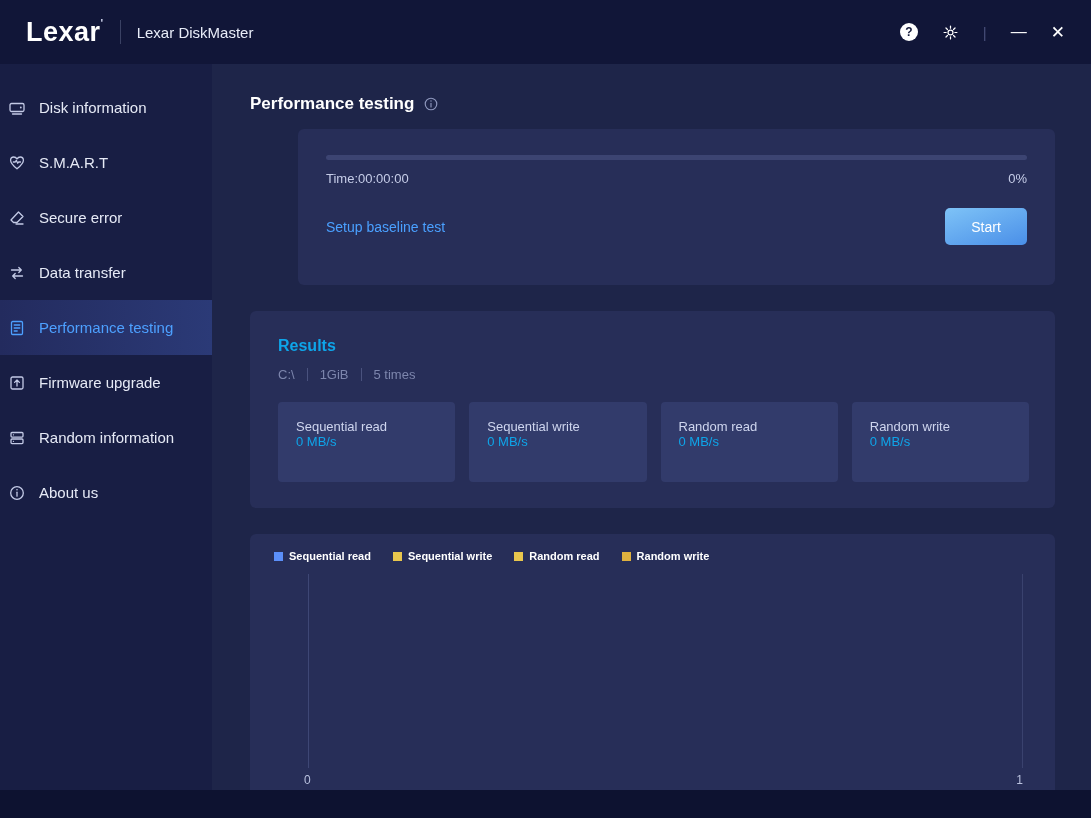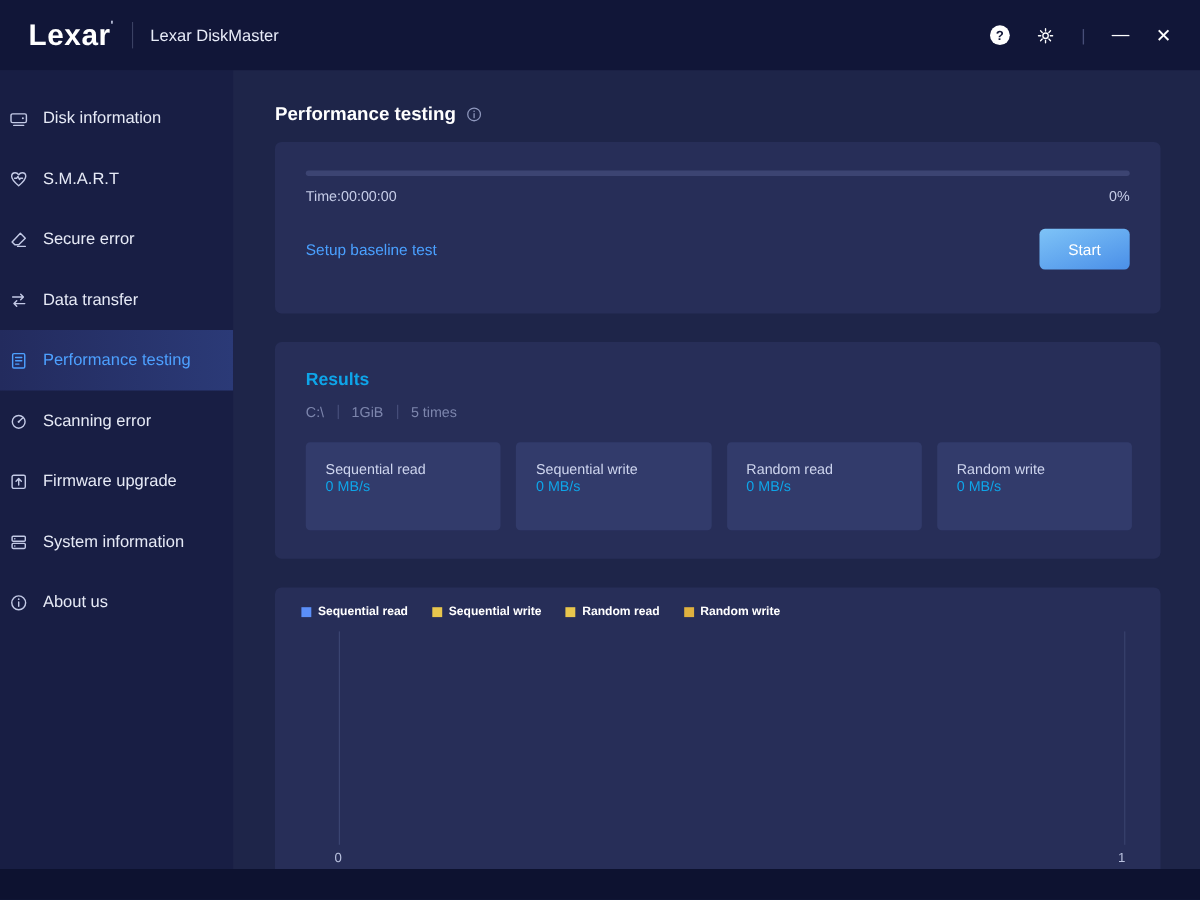--- a/index.html
+++ b/index.html
@@ -56,21 +56,21 @@
   
   .main { flex: 1; background: #1e2549; padding: 30px 36px 0 38px; overflow: hidden; }
   .page-title-row { display: flex; align-items: center; gap: 9px; margin-bottom: 15px; }
   .page-title { color: #ffffff; font-size: 17px; font-weight: 700; }
   .info-icon { width: 16px; height: 16px; color: #8e97bd; display: flex; cursor: pointer; }
   .info-icon svg { width: 16px; height: 16px; }
 
   .card { background: #272e58; border-radius: 6px; }
 
   
-  .card-test { padding: 26px 28px 40px 28px; }
+  .card-test { padding: 26px 28px 40px 28px; margin-left: 48px; }
   .progress-track { height: 5px; background: #3c4472; border-radius: 3px; overflow: hidden; }
   .progress-fill { height: 100%; background: linear-gradient(90deg, #6db6f5, #3f8cf0); width: 0%; border-radius: 3px; }
   .progress-meta { display: flex; justify-content: space-between; margin-top: 11px; color: #c6cde8; font-size: 13px; }
   .test-actions { display: flex; justify-content: space-between; align-items: center; margin-top: 22px; }
   .setup-link { color: #4aa0ff; font-size: 14px; cursor: pointer; }
   .start-btn {
     width: 82px; height: 37px; border: none; border-radius: 5px; cursor: pointer;
     background: linear-gradient(160deg, #7ec3f7 0%, #4a8fe8 100%);
     color: #ffffff; font-size: 14px; font-family: "Liberation Sans", sans-serif;
   }
@@ -165,45 +165,35 @@
             <svg class="ic" viewBox="0 0 18 18">
               <rect x="3.5" y="2.5" width="11" height="13" rx="1.2"></rect>
               <path d="M6.2 6h5.6M6.2 9h5.6M6.2 12h3"></path>
             </svg>
           </span>
         <span>Performance testing</span>
       </div>
       <div class="side-item">
         <span class="icon">
             <svg class="ic" viewBox="0 0 18 18">
-              <circle cx="9" cy="9.5" r="5.8"></circle>
-              <path d="M9 9.5 12.6 5.9"></path>
-              <circle cx="9" cy="9.5" r="1" fill="currentColor" stroke="none"></circle>
-            </svg>
-          </span>
-        <span>Scanning error</span>
-      </div>
-      <div class="side-item">
-        <span class="icon">
-            <svg class="ic" viewBox="0 0 18 18">
               <rect x="3" y="3" width="12" height="12" rx="1.5"></rect>
               <path d="M9 12V6M6.6 8.4 9 6l2.4 2.4"></path>
             </svg>
           </span>
         <span>Firmware upgrade</span>
       </div>
       <div class="side-item">
         <span class="icon">
             <svg class="ic" viewBox="0 0 18 18">
               <rect x="3" y="3.5" width="12" height="4.6" rx="1"></rect>
               <rect x="3" y="10" width="12" height="4.6" rx="1"></rect>
               <path d="M5.4 5.8h0.1M5.4 12.3h0.1"></path>
             </svg>
           </span>
-        <span>System information</span>
+        <span>Random information</span>
       </div>
       <div class="side-item">
         <span class="icon">
             <svg class="ic" viewBox="0 0 18 18">
               <circle cx="9" cy="9" r="6.3"></circle>
               <path d="M9 8.2v4"></path>
               <circle cx="9" cy="5.7" r="0.8" fill="currentColor" stroke="none"></circle>
             </svg>
           </span>
         <span>About us</span>

